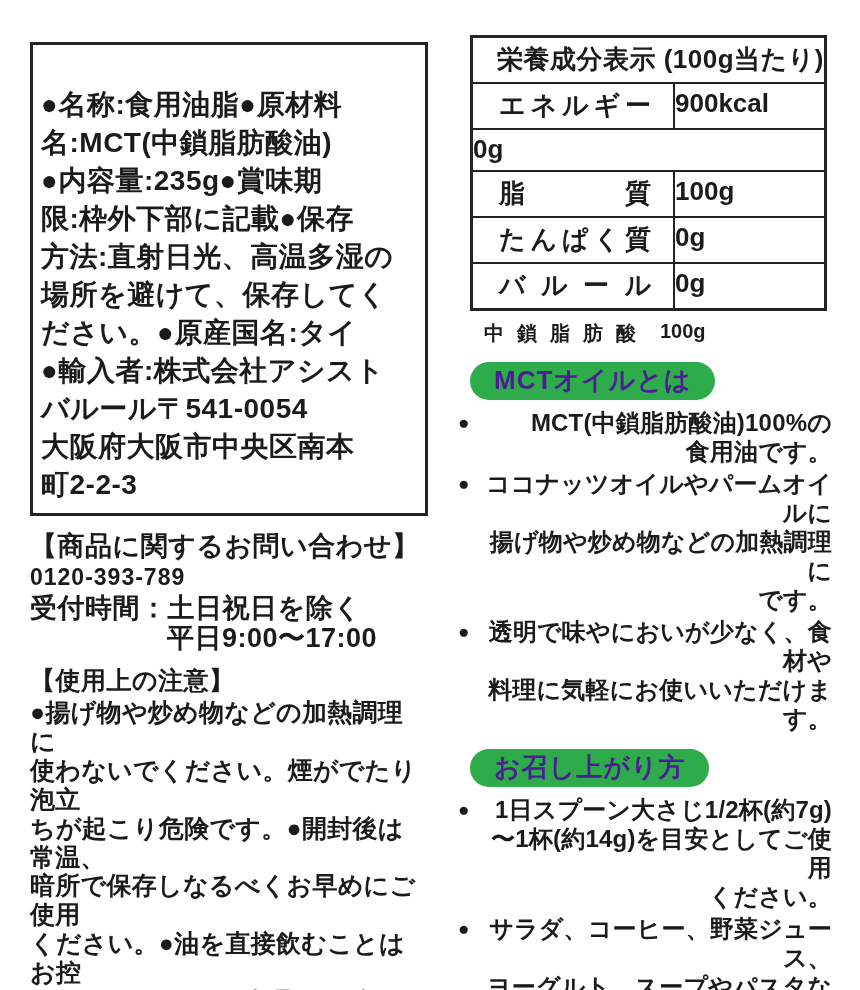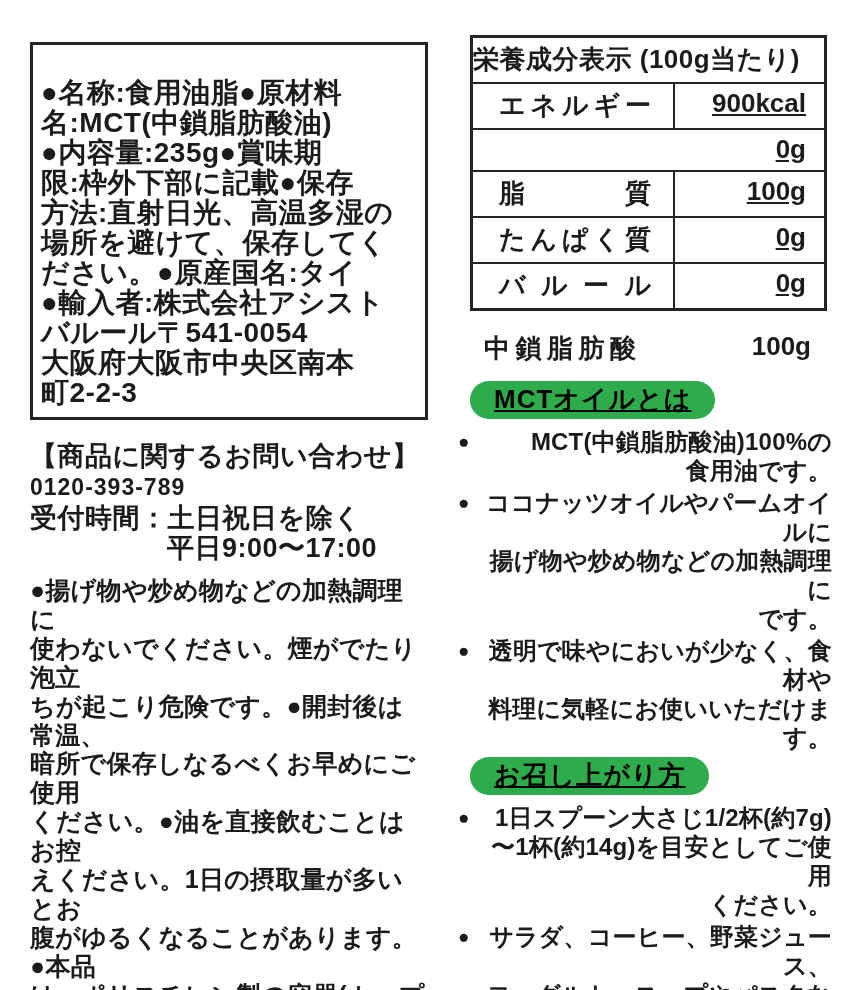--- a/index.html
+++ b/index.html
@@ -12,80 +12,79 @@
     font-weight:700;
     overflow:hidden;
   }
   .col-left{position:absolute;left:30px;top:42px;width:398px;}
   .col-right{position:absolute;left:458px;top:35px;width:374px;}
 
   
   .info-box{
     border:3px solid #232323;
     padding:3px 7px 9px 8px;
-    font-size:28px;line-height:30px;
+    font-size:28px;line-height:38px;
     letter-spacing:0.5px;
     white-space:pre-line;
     word-break:break-all;
   }
 
-  .contact{margin-top:21px;font-size:27px;line-height:30px;letter-spacing:0.5px;}
+  .contact{margin-top:15px;font-size:27px;line-height:30px;letter-spacing:0.5px;}
   .contact .phone{font-size:23px;line-height:32px;letter-spacing:1px;}
   .contact .hours2{padding-left:137px;}
 
   .caution{margin-top:13px;}
   .caution .cap-head{font-size:25px;line-height:28px;margin-bottom:4px;letter-spacing:0.5px;}
   .caution .cap-body{
     font-size:25px;line-height:28.9px;
     white-space:pre-line;word-break:break-all;letter-spacing:0.3px;
   }
 
   
   .ntable{
     margin-left:12px;width:357px;
     border:3px solid #232323;
     box-sizing:border-box;
     font-size:26px;
   }
   .ntitle{
-    text-align:left;
+    text-align:right;
     padding:4px 0 5px;
     border-bottom:2px solid #232323;
     letter-spacing:0.5px;
   }
-  .nrow{display:flex;border-bottom:2px solid #232323;text-decoration:underline;}
+  .nrow{display:flex;border-bottom:2px solid #232323;}
   .nrow:last-child{border-bottom:none;}
   .ncell-l{
     width:202px;box-sizing:border-box;
     border-right:2px solid #232323;
     padding:4px 0 5px 26px;
   }
   .ncell-l .just{
     display:inline-block;width:152px;
     text-align:justify;text-align-last:justify;
   }
-  .ncell-r{flex:1;text-align:right;padding:4px 18px 5px 0;}
-  .nextra{display:flex;margin:16px 0 0;font-size:26px;}
+  .ncell-r{flex:1;text-align:left;padding:4px 18px 5px 0;}
+  .nextra{display:flex;margin:5px 0 0;font-size:20px;}
   .nextra .ncell-l{border-right:none;}
   .nextra .ncell-r{padding-right:21px;}
 
   
   .badge{
     display:inline-block;
     margin:0 0 0 12px;
     background:#2eac4b;
-    color:#000000;
+    color:#4c1d95;
     font-size:26px;line-height:28px;
     padding:4px 24px 6px;
     border-radius:22px;
     letter-spacing:1px;
-    text-decoration:underline;
   }
   .badge.first{margin-top:10px;}
-  .badge.second{margin-top:2px;}
+  .badge.second{margin-top:13px;}
 
   .bullets{margin:8px 0 0;padding:0;list-style:none;font-size:24px;line-height:29px;}
   .bullets li{display:flex;margin:0 0 3px;}
   .bullets .bmark{width:21px;flex:0 0 21px;font-size:19px;line-height:29px;}
   .bullets .btext{flex:1;white-space:pre-line;letter-spacing:0.2px;text-align:right;}
 </style>
 </head>
 <body>
 
 <div class="page">
@@ -107,20 +106,21 @@
     </div>
 
     <div class="contact">
       <div>【商品に関するお問い合わせ】</div>
       <div class="phone">0120-393-789</div>
       <div>受付時間：土日祝日を除く</div>
       <div class="hours2">平日9:00〜17:00</div>
     </div>
 
     <div class="caution">
+      <div class="cap-head">【使用上の注意】</div>
       <div class="cap-body">●揚げ物や炒め物などの加熱調理に
 使わないでください。煙がでたり泡立
 ちが起こり危険です。●開封後は常温、
 暗所で保存しなるべくお早めにご使用
 ください。●油を直接飲むことはお控
 えください。1日の摂取量が多いとお
 腹がゆるくなることがあります。●本品
 は、ポリスチレン製の容器(カップラー
 メン等)には使用しないでください。容
 器の内部が変質し、お湯がこぼれる可

